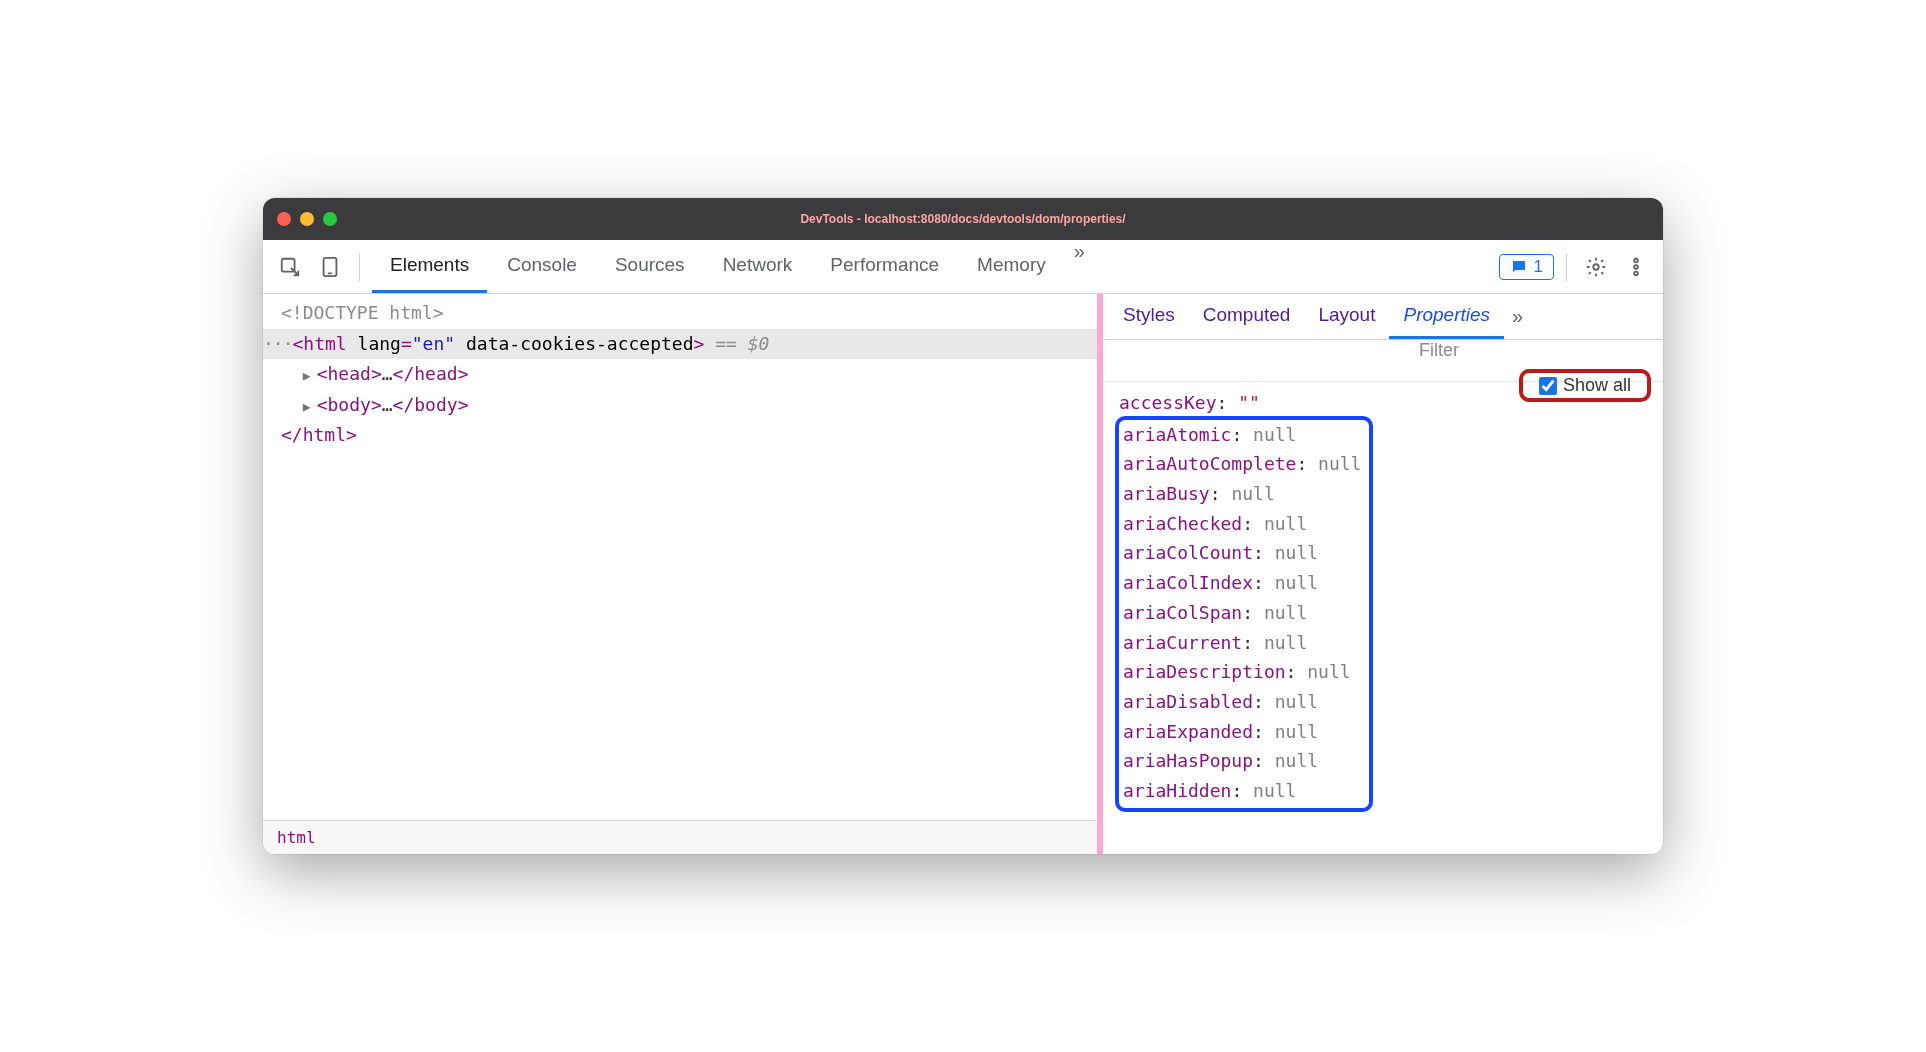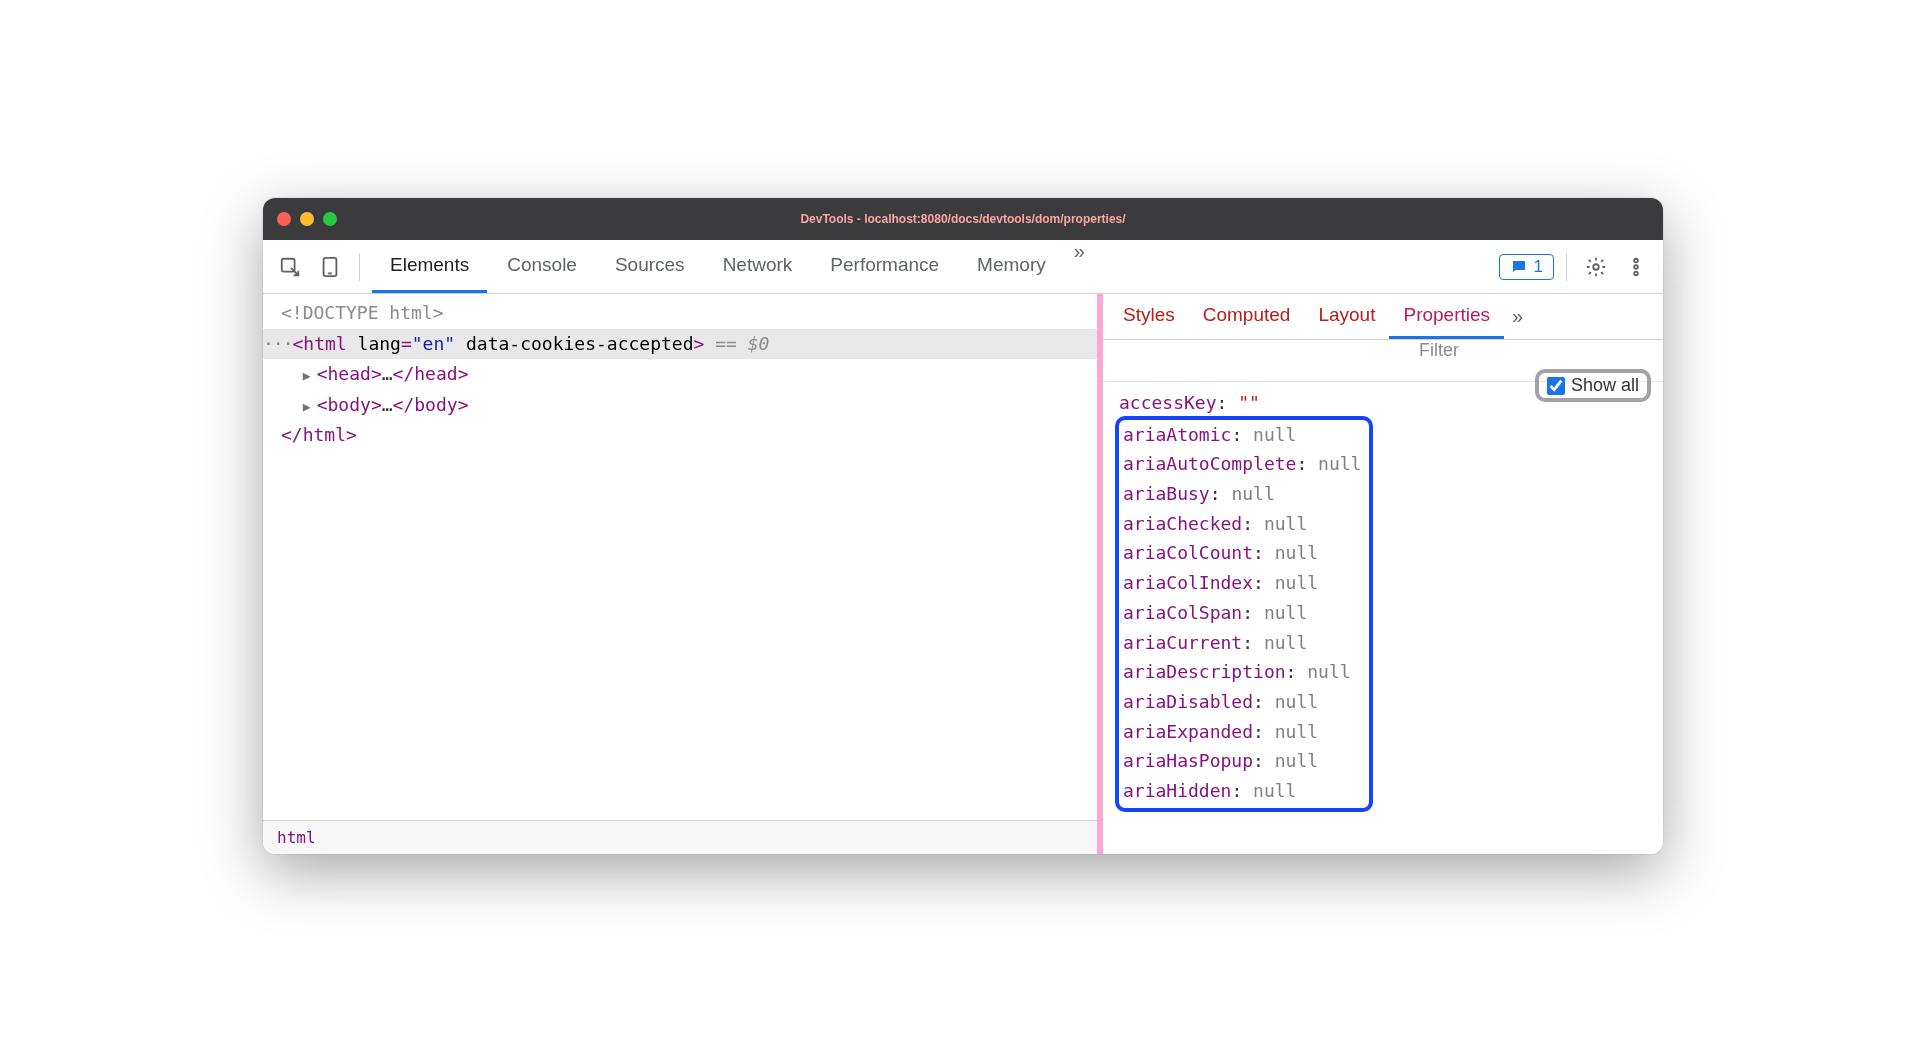--- a/index.html
+++ b/index.html
@@ -109,44 +109,44 @@
   .side-panel { width: 560px; display: flex; flex-direction: column; }
   .side-tabs {
     display: flex; align-items: center;
     height: 46px;
     border-bottom: 1px solid #d0d0d0;
     padding: 0 6px;
   }
   .side-tab {
     padding: 0 14px; height: 100%;
     display: flex; align-items: center;
-    color: #b91c1c; font-size: 19px; cursor: pointer;
+    color: #4c1d95; font-size: 19px; cursor: pointer;
     border-bottom: 3px solid transparent;
   }
-  .side-tab.active { color: #be185d; border-bottom-color: #1a73e8; }
+  .side-tab.active { color: #1d4ed8; border-bottom-color: #1a73e8; font-style: italic; }
   .filter-row {
     display: flex; align-items: flex-end;
     height: 42px;
     border-bottom: 1px solid #e8e8e8;
     padding: 0 12px;
     gap: 8px;
     flex-direction: column;
   }
   .filter-input {
     flex: 1;
     border: none; outline: none;
     font-size: 18px;
     color: #333;
   }
   .filter-input::placeholder { color: #8b8b8b; }
   .showall-wrap {
     display: flex; align-items: center; gap: 6px;
-    border: 4px solid #a3a3a3;
+    border: 4px solid #b91c1c;
     border-radius: 10px;
-    padding: 2px 8px;
+    padding: 2px 16px;
   }
   .showall-wrap input[type=checkbox] {
     width: 18px; height: 18px;
     accent-color: #1a73e8;
   }
   .showall-wrap label { font-size: 18px; color: #333; }
   .props-list {
     flex: 1;
     font-family: ui-monospace, Menlo, Consolas, monospace;
     font-size: 18px;

